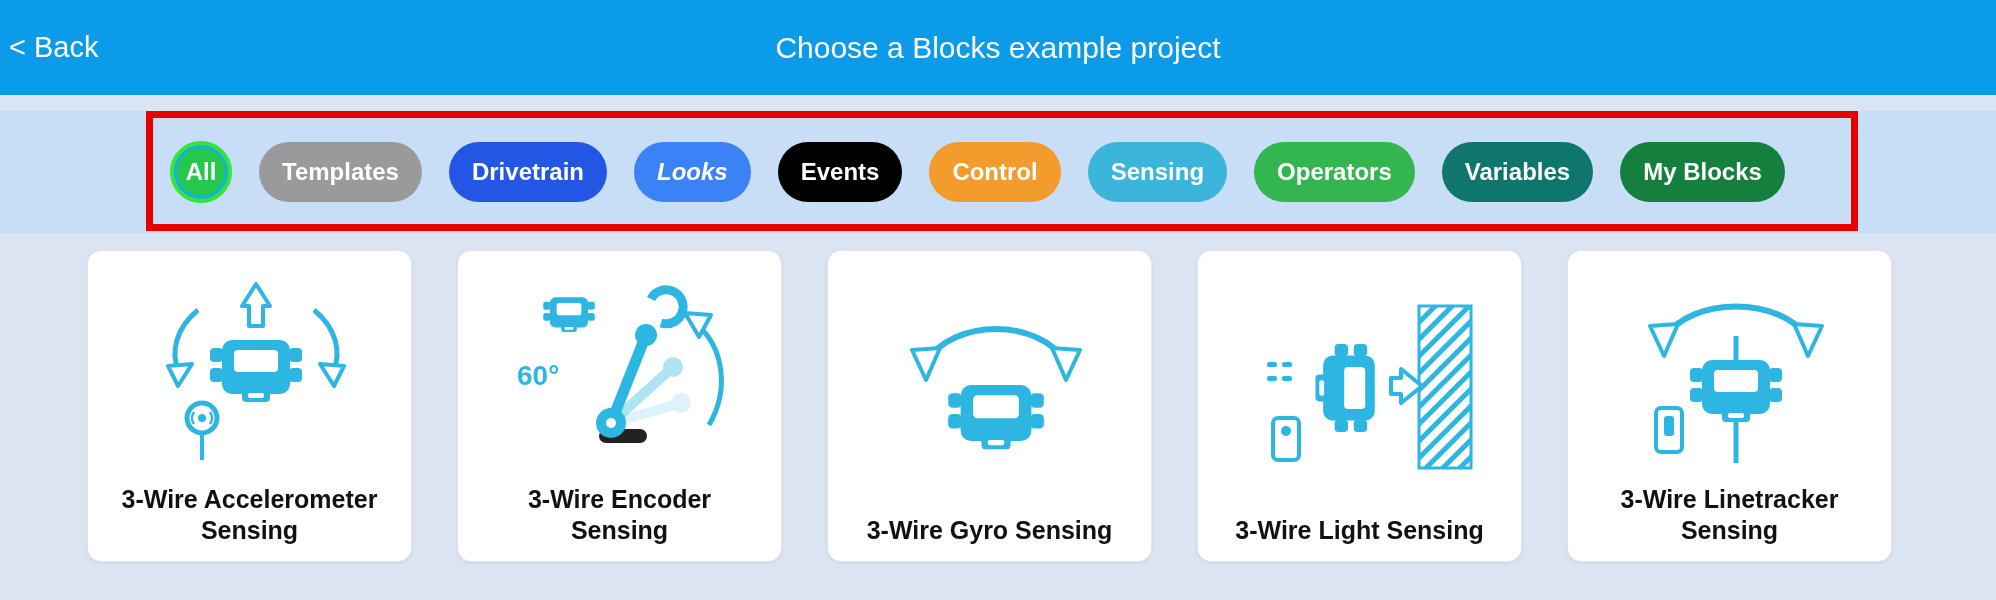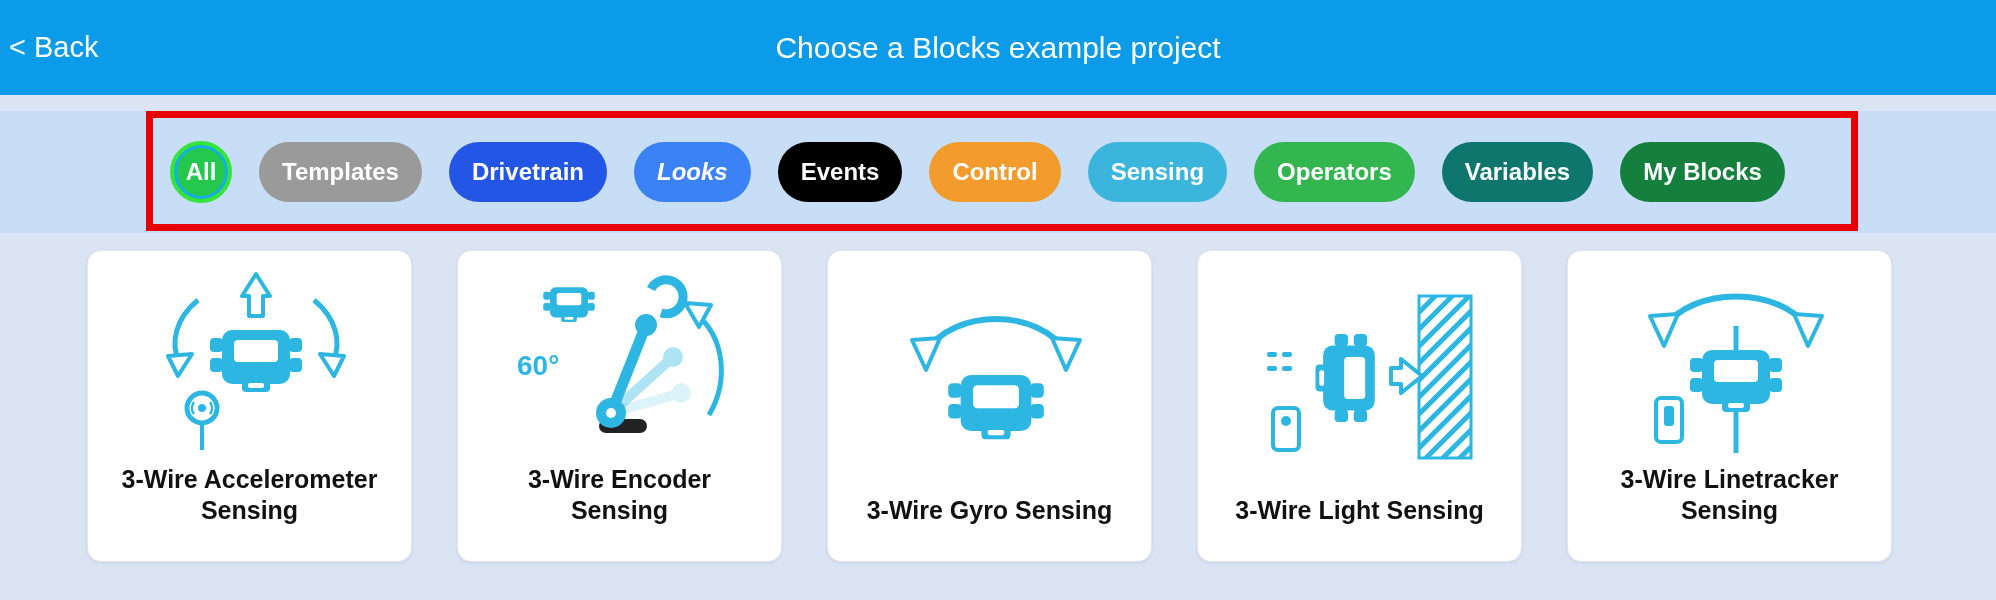--- a/index.html
+++ b/index.html
@@ -69,21 +69,21 @@
     cursor: pointer; flex: 0 0 auto;
   }
   .card-icon {
     flex: 1; display: flex; align-items: center; justify-content: center;
     padding-top: 10px;
     margin-left: 12px;
   }
   .card-title {
     font-size: 25px; font-weight: 700; color: #111;
     text-align: center; line-height: 1.22;
-    padding: 0 26px 36px 26px;
+    padding: 0 26px 16px 26px;
   }
 </style>
 </head>
 <body>
 
 <svg width="0" height="0" style="position:absolute" aria-hidden="true">
   <defs>
     <symbol id="brain" viewBox="0 0 100 92">
       <rect x="16" y="18" width="68" height="54" rx="10" fill="#2eb6e3"></rect>
       <rect x="28" y="28" width="44" height="22" rx="4" fill="#fff"></rect>

